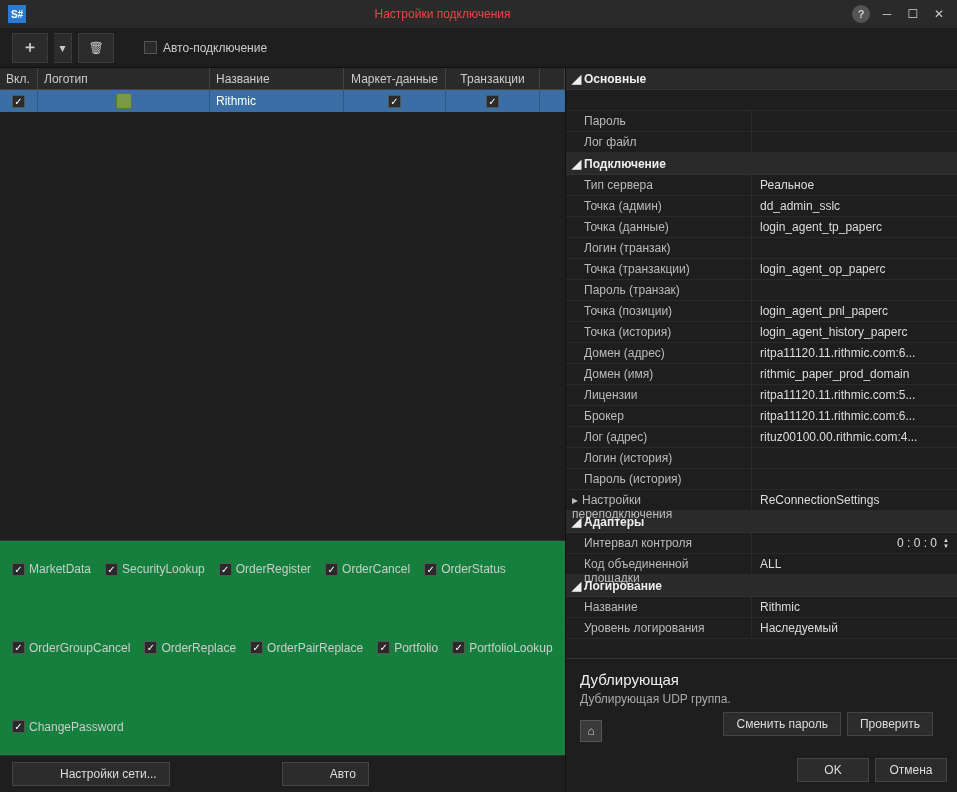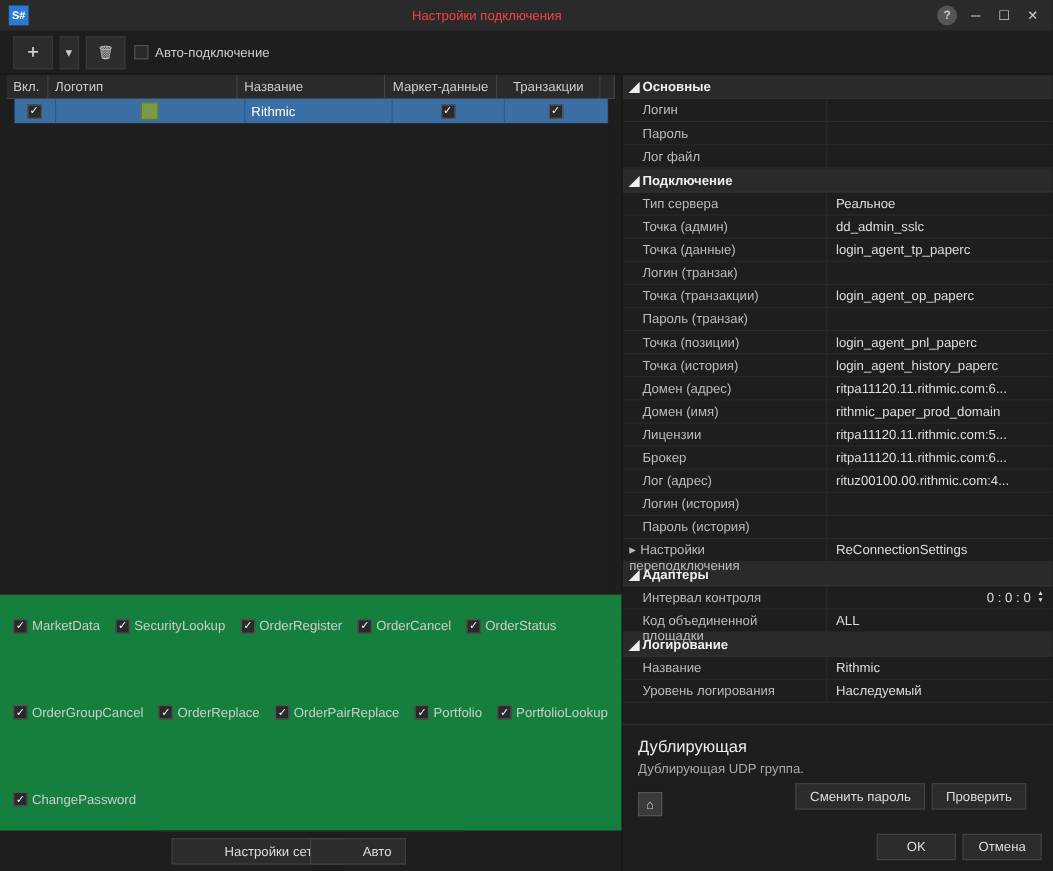--- a/index.html
+++ b/index.html
@@ -46,36 +46,35 @@
 }
 .tb-btn.add { display: flex; }
 .tb-btn .plus { font-size: 16px; font-weight: bold; }
 .tb-dropdown-arrow {
   width: 18px; height: 30px;
   background: #2c2c2c; border: 1px solid #3a3a3a; border-left: none;
   display: flex; align-items: center; justify-content: center;
   cursor: pointer;
 }
 .tb-checkbox {
-  display: flex; align-items: center; gap: 6px; margin-left: 2px;
+  display: flex; align-items: center; gap: 6px; margin-left: 24px;
 }
 .checkbox-box {
   width: 13px; height: 13px; border: 1px solid #555; background: #2a2a2a;
   display: inline-flex; align-items: center; justify-content: center;
 }
 .checkbox-box.checked::after { content: "✓"; font-size: 10px; color: #fff; }
 
 .main-area {
   flex: 1; display: flex;
 }
 .left-pane {
   width: 566px;
   display: flex; flex-direction: column;
   border-right: 1px solid #111;
-  align-items: center;
 }
 .grid-header {
   height: 22px; background: #2a2a2a; border-bottom: 1px solid #444;
   display: flex;
 }
 .grid-header-cell {
   border-right: 1px solid #444; padding: 3px 6px;
   display: flex; align-items: center;
 }
 .gh-vkl { width: 38px; }
@@ -285,21 +284,20 @@
     </div>
   </div>
 
   <div class="right-pane">
     <div class="prop-grid">
       <div class="prop-section-header">
           <span class="arrow">◢</span>
           <span>Основные</span>
         </div>
       <div class="prop-row">
-          <div class="prop-label">Логин</div>
           <div class="prop-value"></div>
         </div>
       <div class="prop-row">
           <div class="prop-label">Пароль</div>
           <div class="prop-value"></div>
         </div>
       <div class="prop-row">
           <div class="prop-label">Лог файл</div>
           <div class="prop-value"></div>
         </div>

